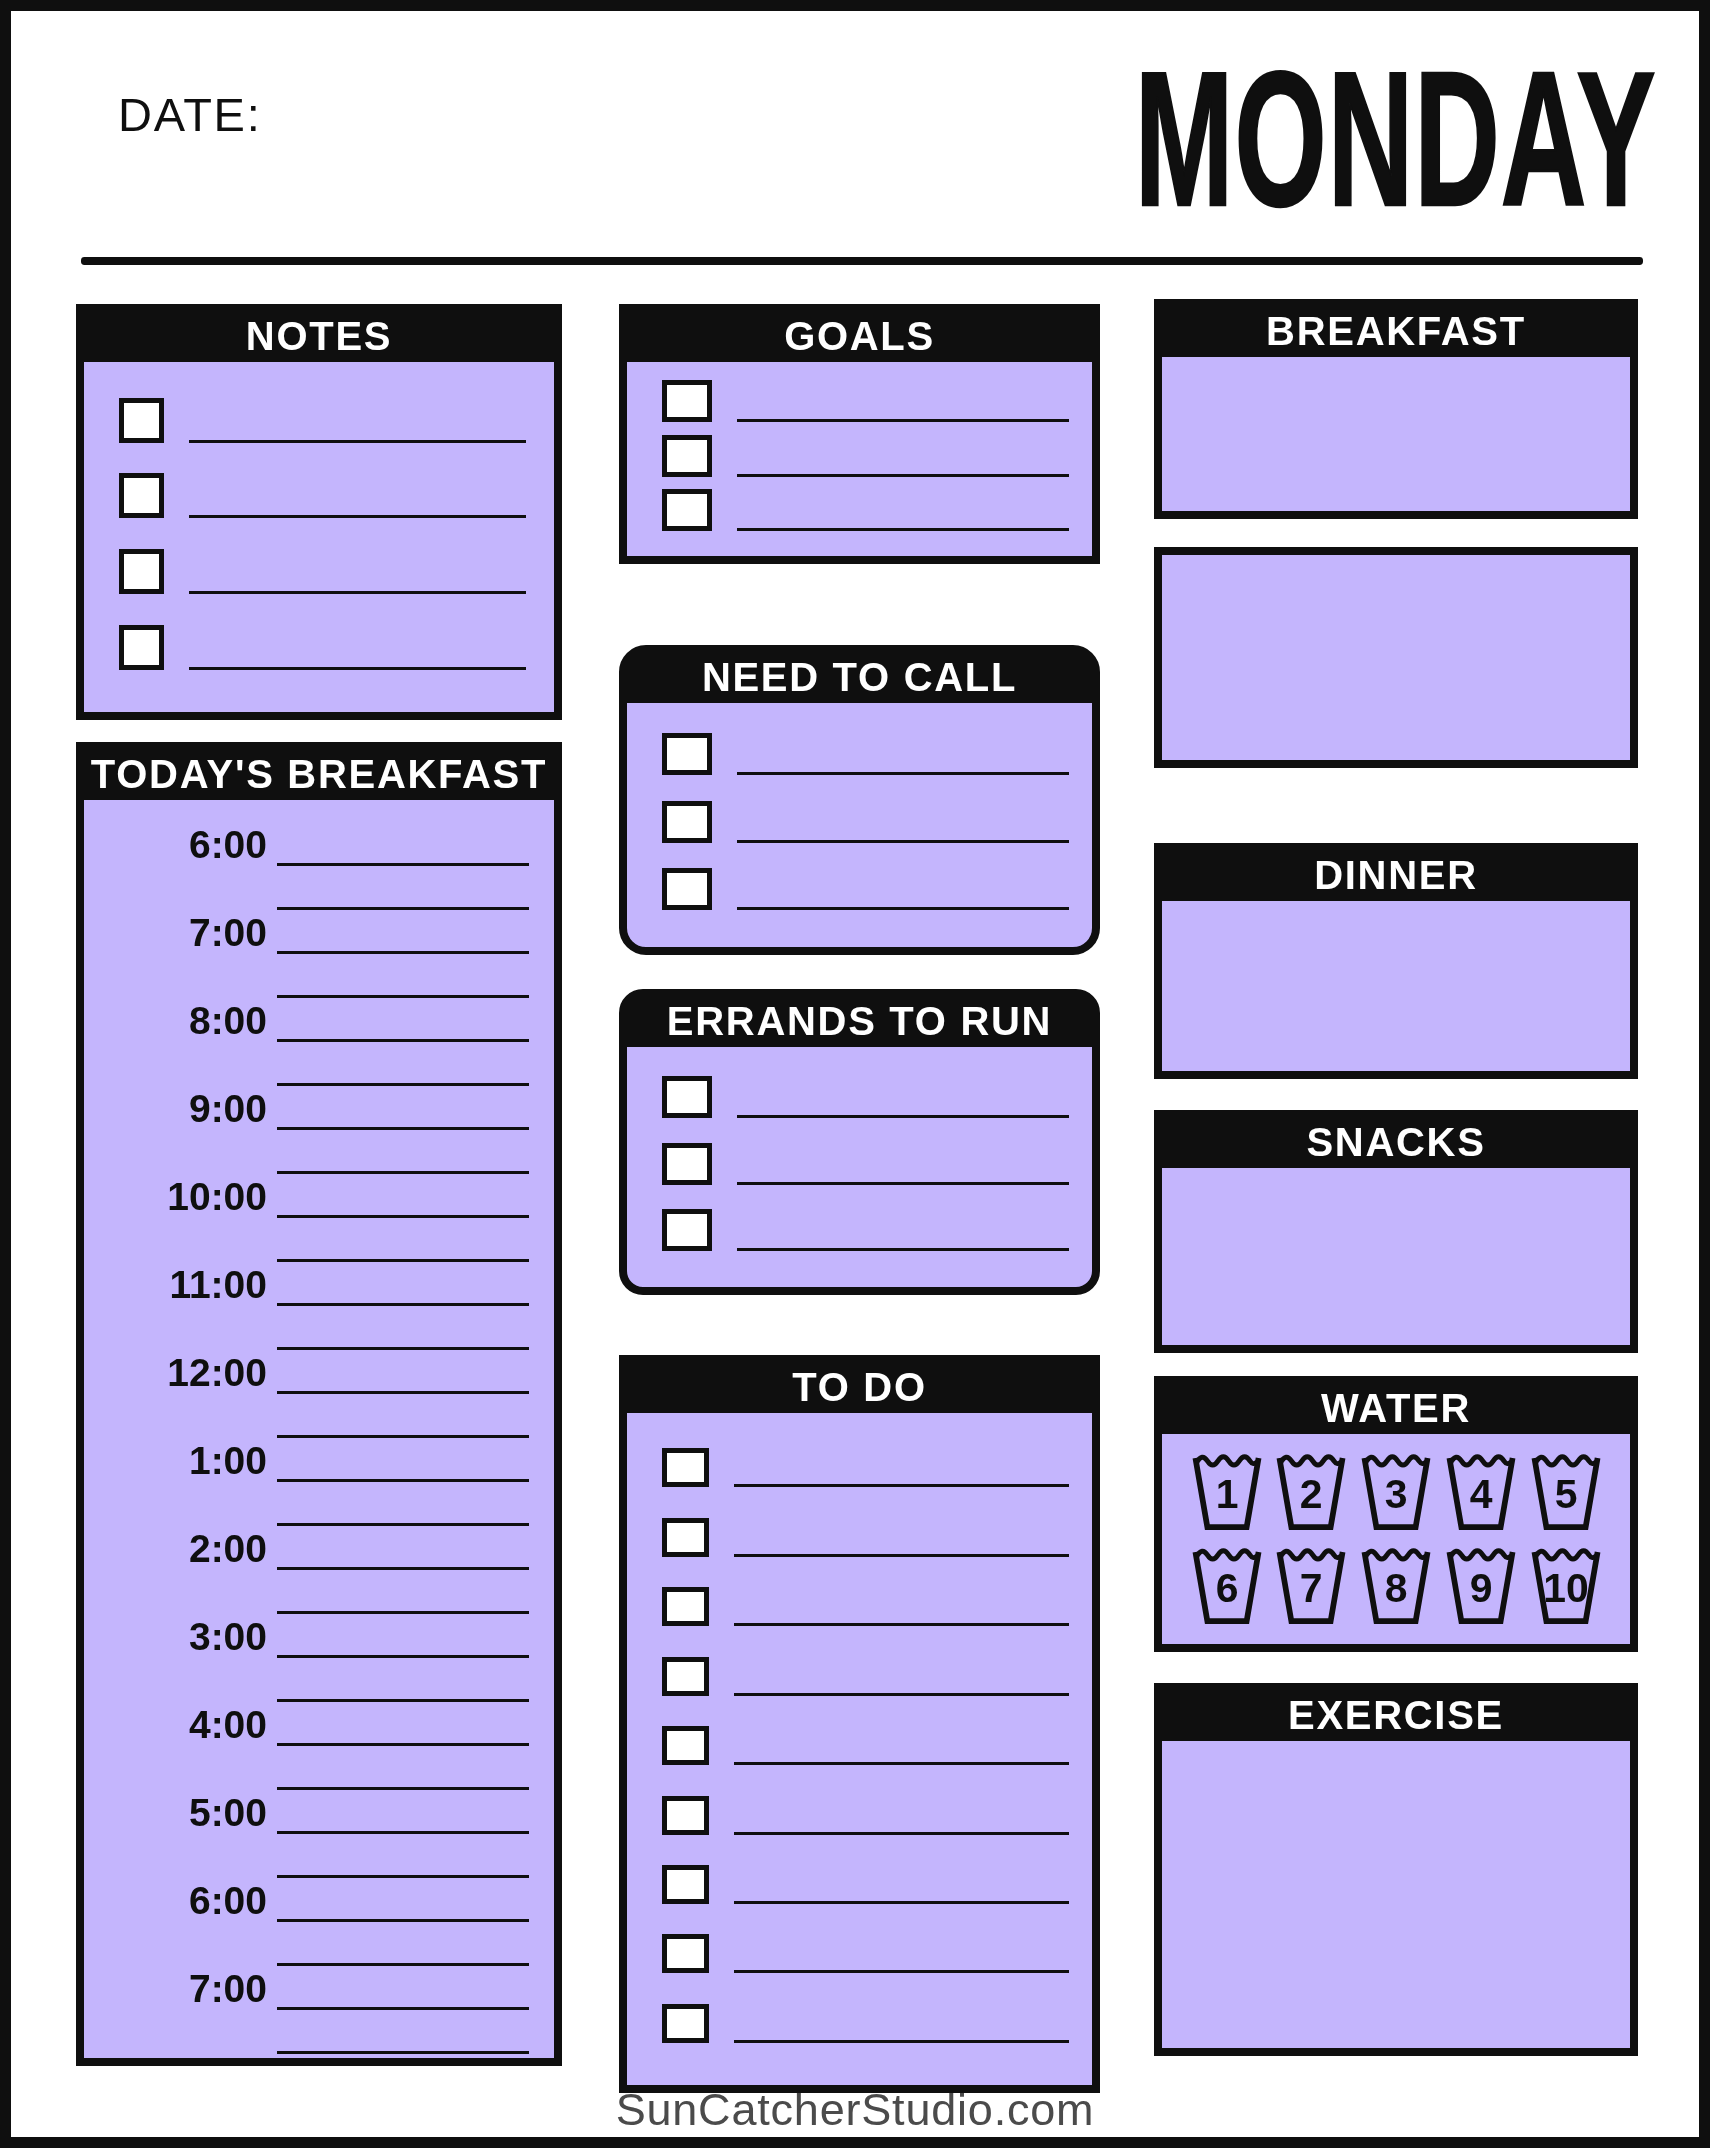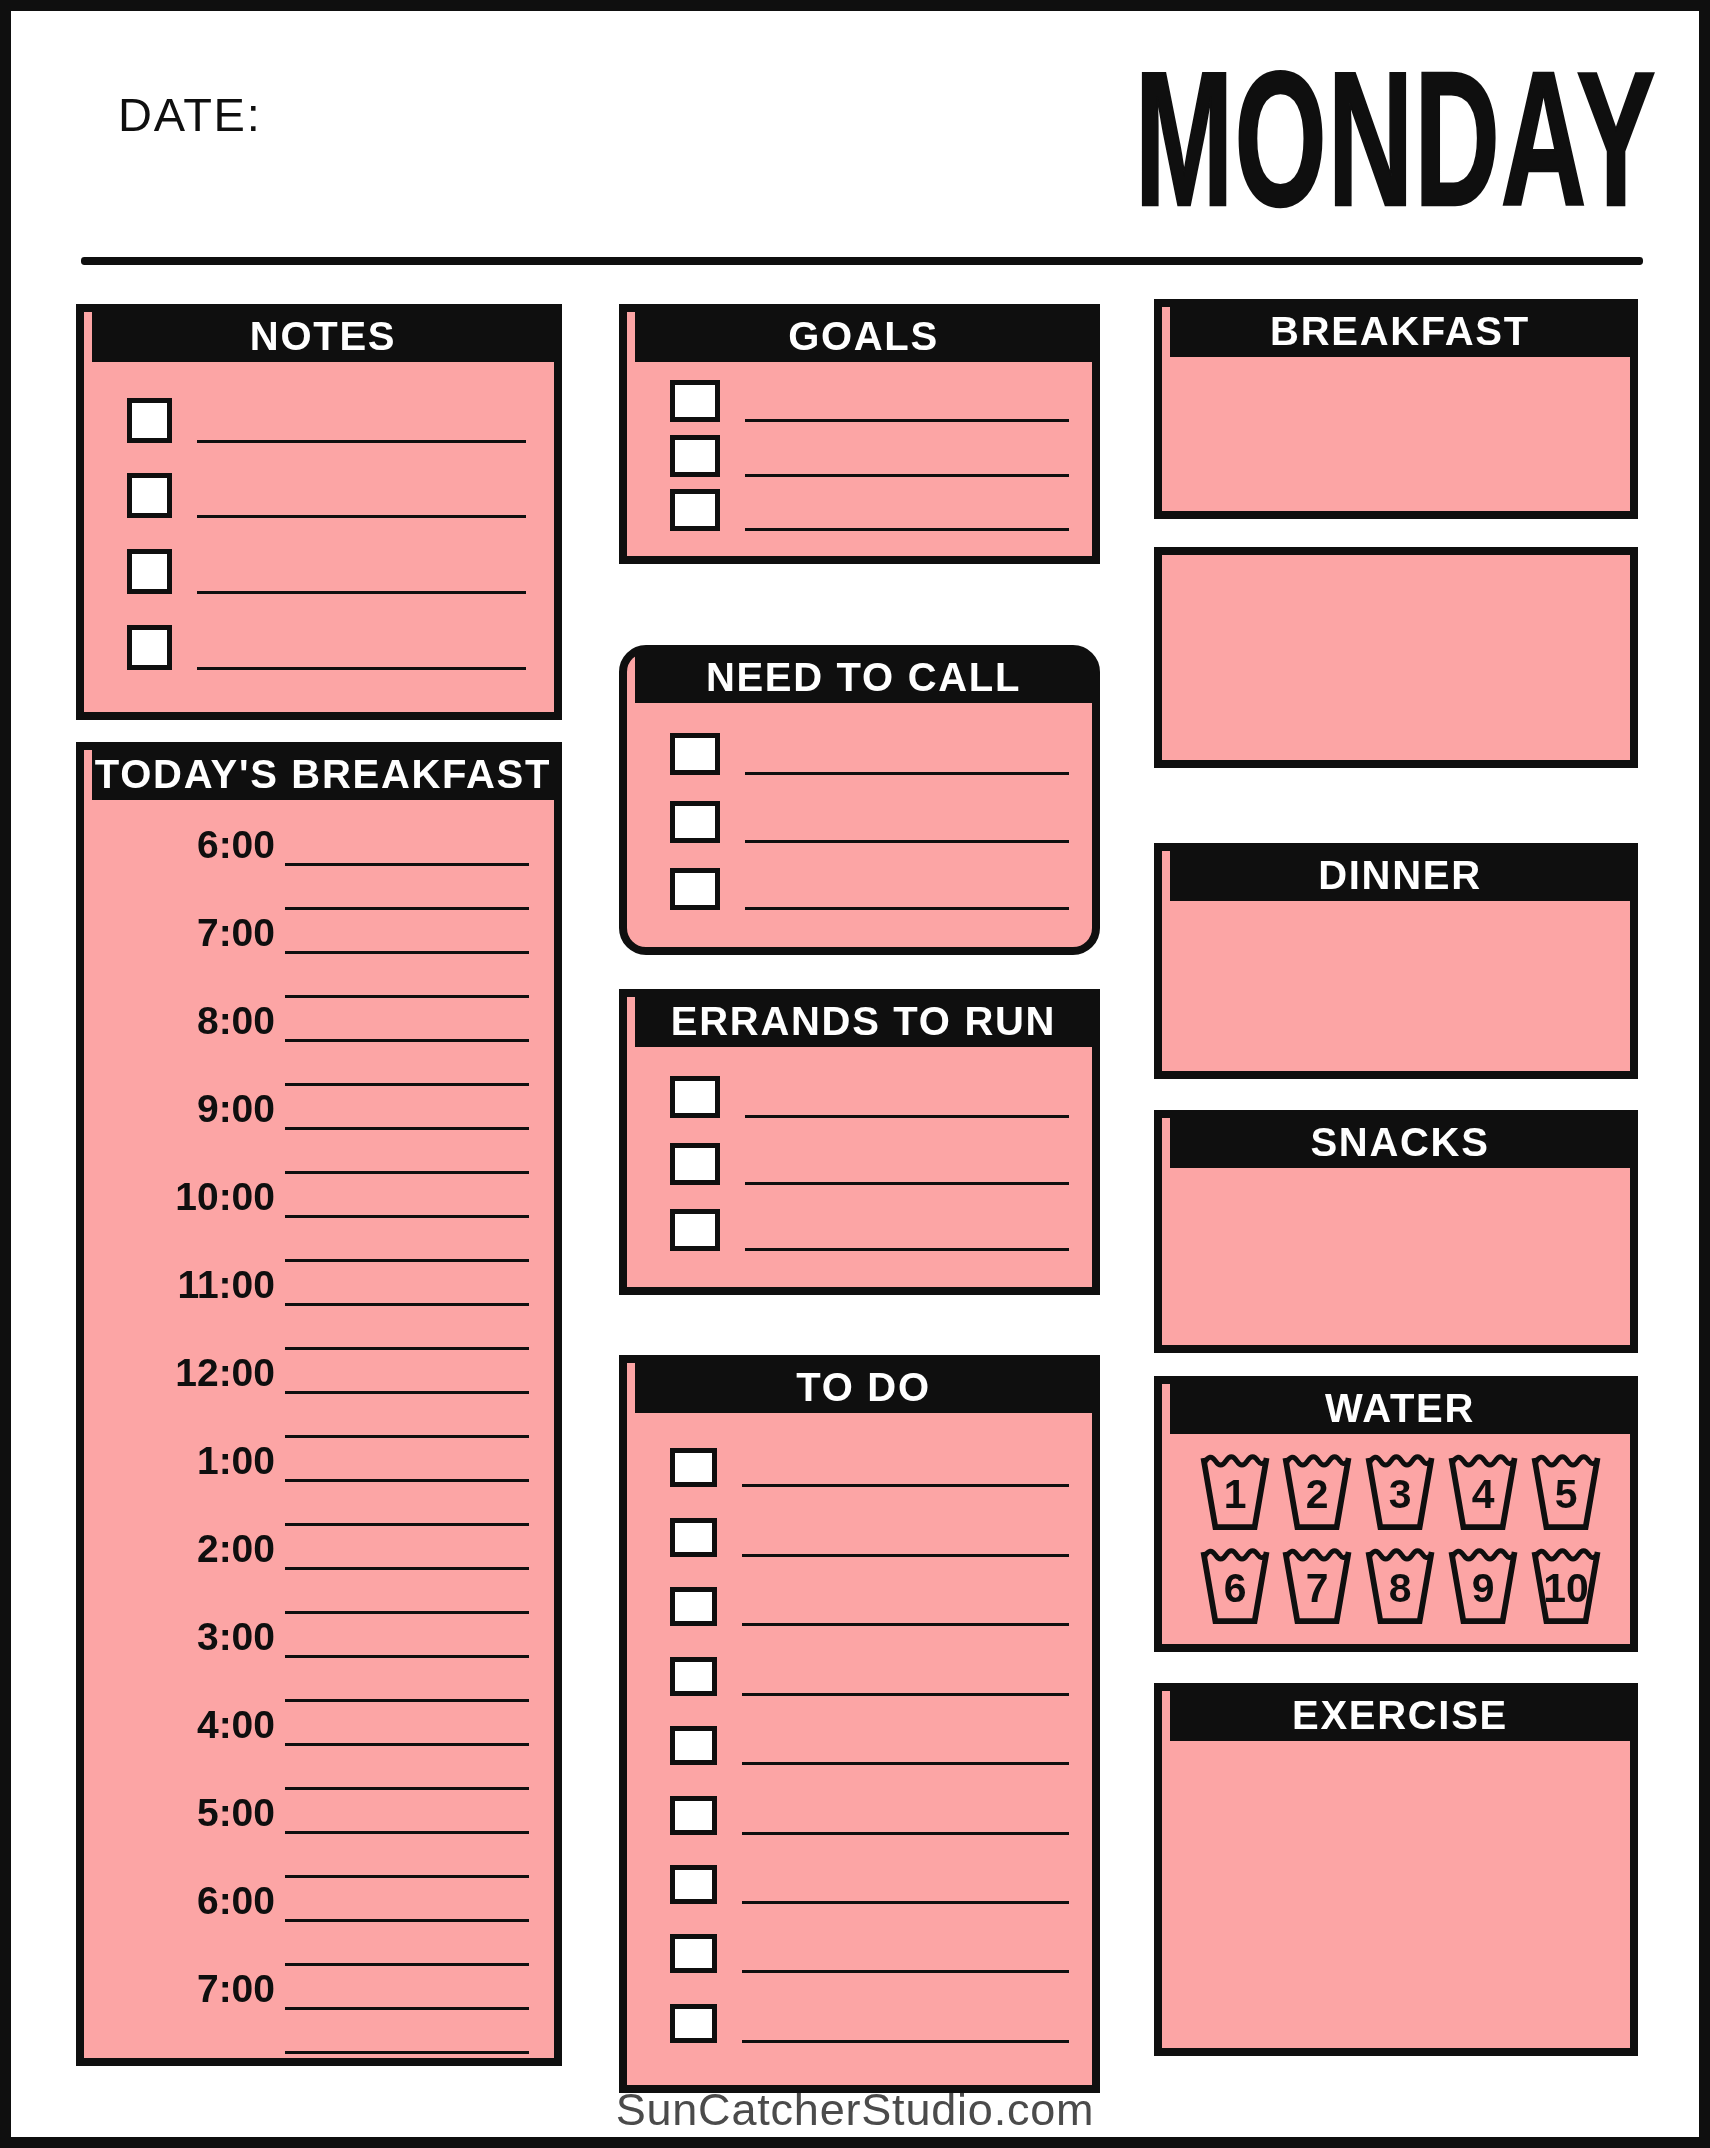--- a/index.html
+++ b/index.html
@@ -29,22 +29,21 @@
   }
   .rule{
     position:absolute;left:70px;top:246px;width:1562px;height:7.6px;
     background:#0f0f0f;border-radius:3.4px;
   }
   
   .box{
     position:absolute;
     border:8.4px solid #0f0f0f;
     box-sizing:border-box;
-    background:#fca5a5;
-    padding-left:8px;
+    background:#c4b5fd;
   }
   .box-hdr{
     height:50px;line-height:49px;
     background:#0f0f0f;color:#ffffff;
     text-align:center;
     font-size:40px;font-weight:700;letter-spacing:1.7px;
     white-space:nowrap;
   }
   .box-body{position:relative;}
   
@@ -81,21 +80,21 @@
   .footer{
     position:absolute;left:0;top:2073px;width:100%;
     text-align:center;
     font-size:45px;font-weight:400;color:#4b4b4b;letter-spacing:0.8px;
   }
   
   .sec-notes    {left:65px;  top:293px;  width:486px; height:416px;}
   .sec-schedule {left:65px;  top:731px;  width:486px; height:1324px;}
   .sec-goals    {left:608px; top:293px;  width:481px; height:260px;}
   .sec-calls    {left:608px; top:634px;  width:481px; height:310px;border-radius:27px;}
-  .sec-errands  {left:608px; top:978px; width:481px; height:306px;}
+  .sec-errands  {left:608px; top:978px; width:481px; height:306px;border-radius:24px;}
   .sec-todo     {left:608px; top:1314px; width:481px; height:738px;margin-top:30px;}
   .sec-breakfast{left:1143px;top:288px;  width:484px; height:220px;}
   .sec-lunch    {left:1143px;top:536px;  width:484px; height:221px;}
   .sec-dinner   {left:1143px;top:832px;  width:484px; height:236px;}
   .sec-snacks   {left:1143px;top:1099px; width:484px; height:243px;}
   .sec-water    {left:1143px;top:1365px; width:484px; height:276px;}
   .sec-exercise {left:1143px;top:1672px; width:484px; height:373px;}
   .fill{height:calc(100% - 50px);}
 </style>
 </head>

